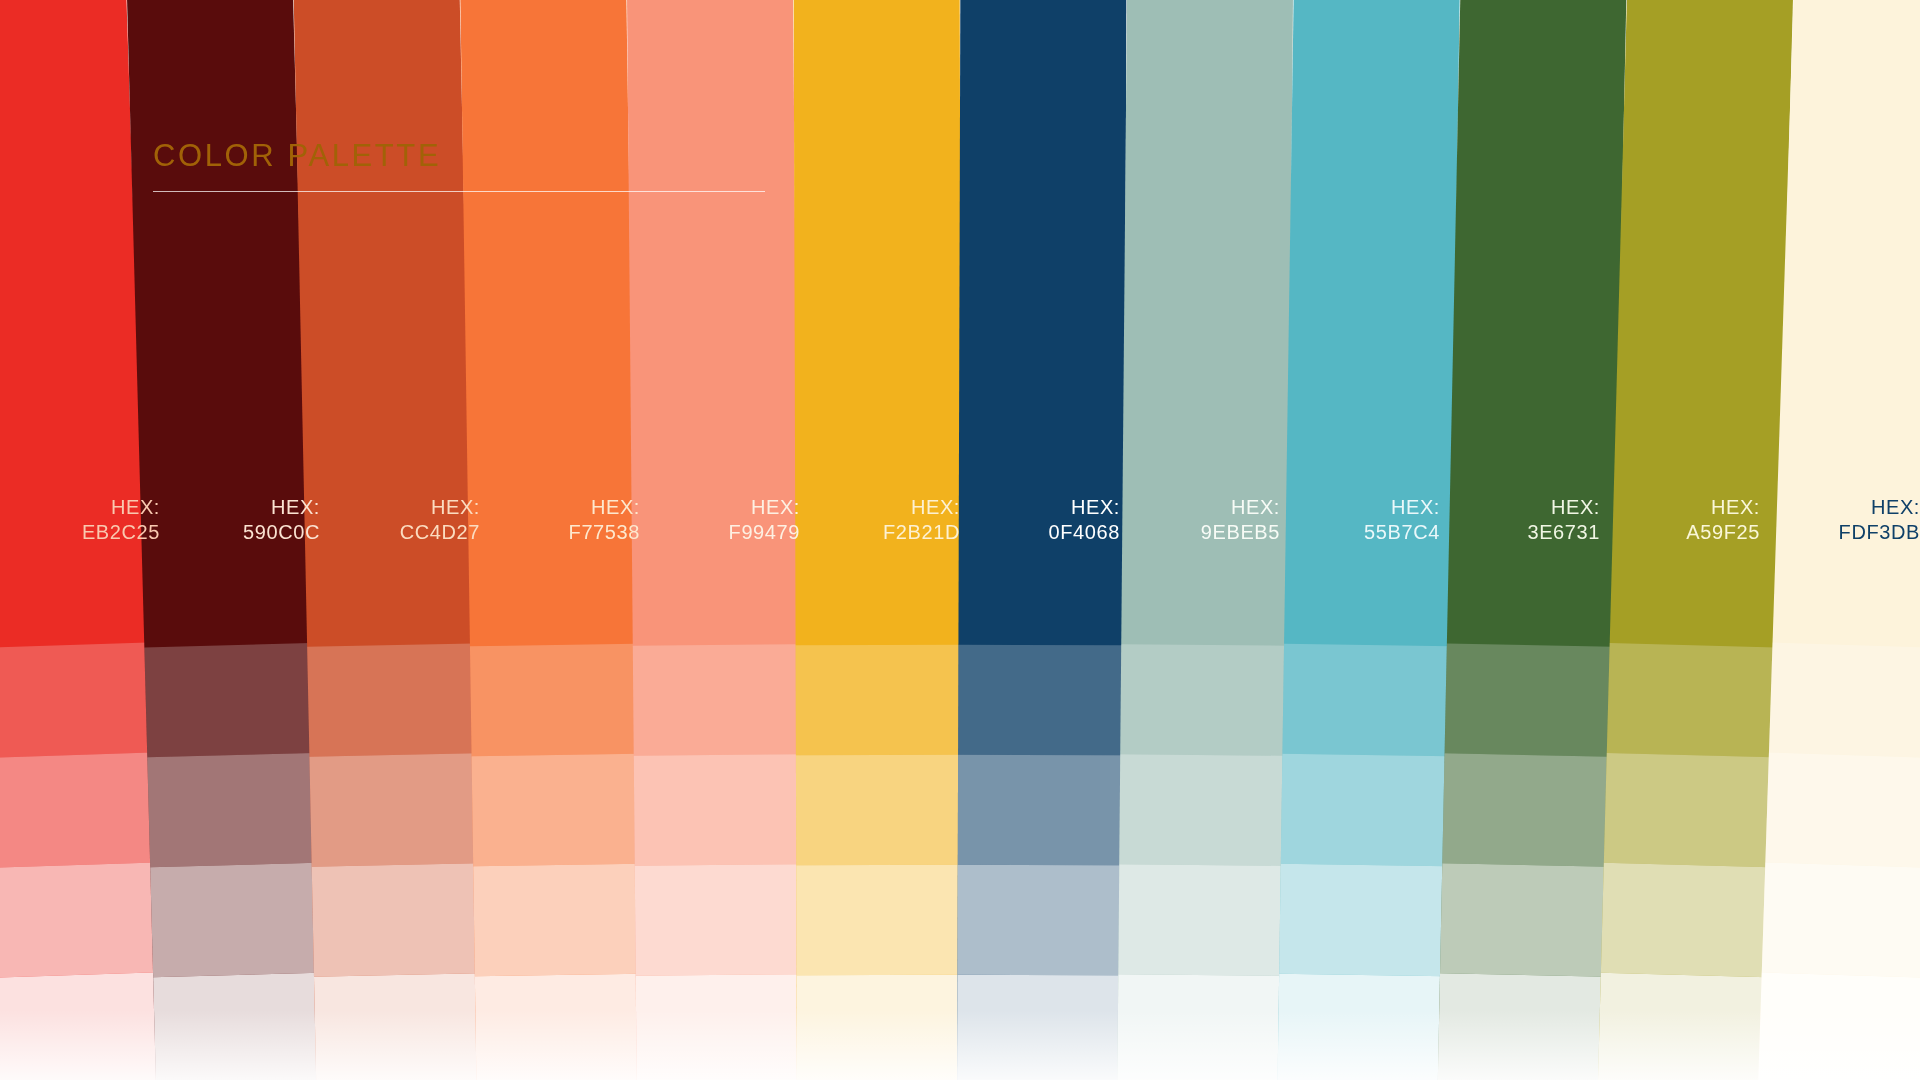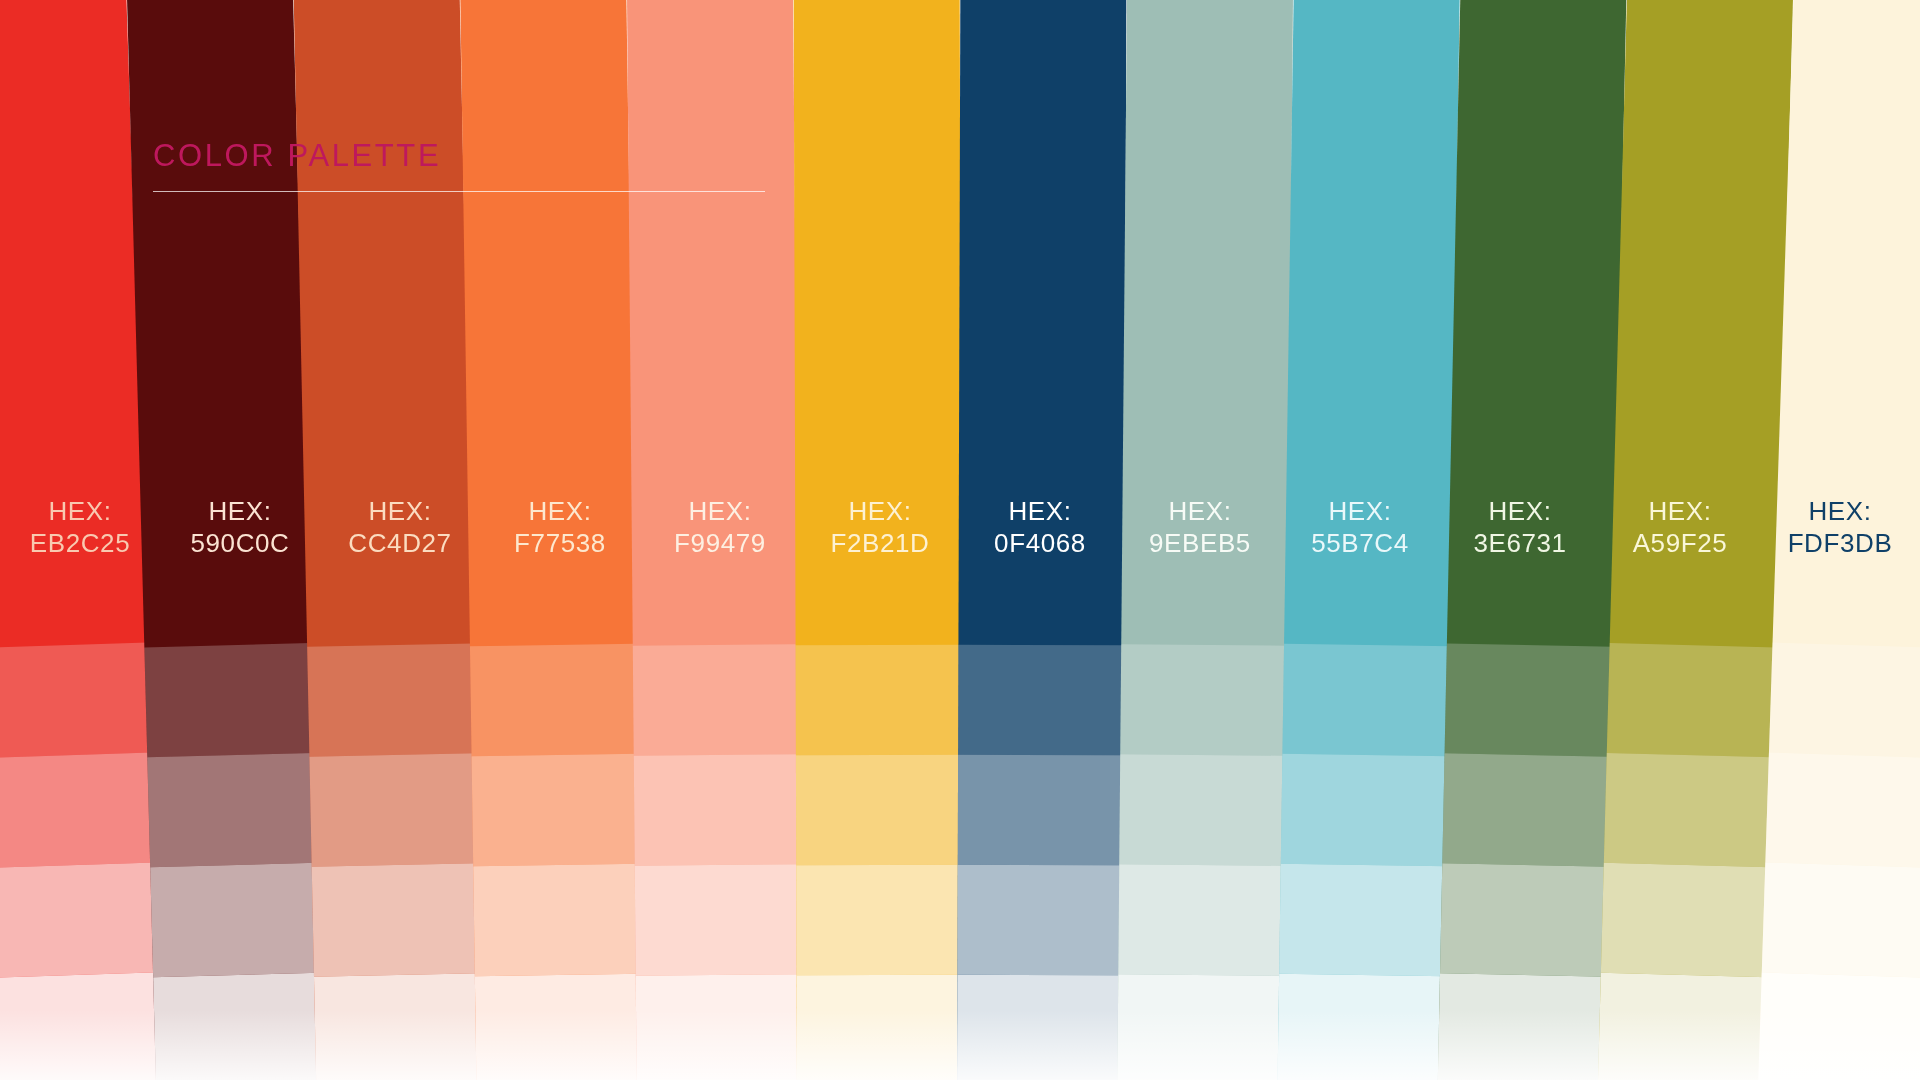--- a/index.html
+++ b/index.html
@@ -55,41 +55,41 @@
   #labels {
     position: absolute;
     inset: 0;
     pointer-events: none;
   }
 
   .label {
     position: absolute;
     top: 495px;
     width: 166px;
-    text-align: center;
+    text-align: right;
     line-height: 1.24;
-    font-size: 26px;
+    font-size: 20px;
     font-weight: 300;
     letter-spacing: 0.6px;
   }
   .label .k { display: block; }
   .label .v { display: block; }
 
   
   #title-block {
     position: absolute;
     left: 153px;
     top: 138px;
     width: 615px;
   }
   #palette-title {
     font-size: 31px;
     font-weight: 300;
     letter-spacing: 2.6px;
-    color: #be185d;
+    color: #a16207;
     white-space: nowrap;
   }
   #title-rule {
     margin-top: 17px;
     height: 1px;
     width: 612px;
     background: rgba(255,255,255,0.72);
   }
 
   

